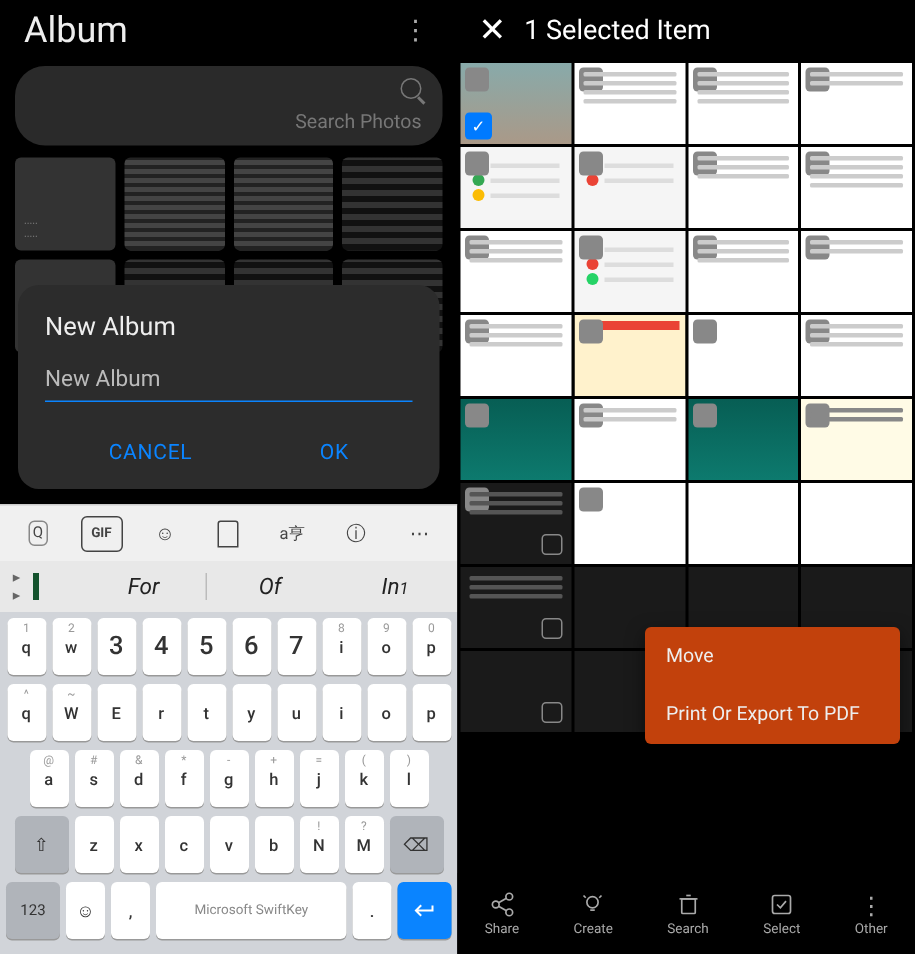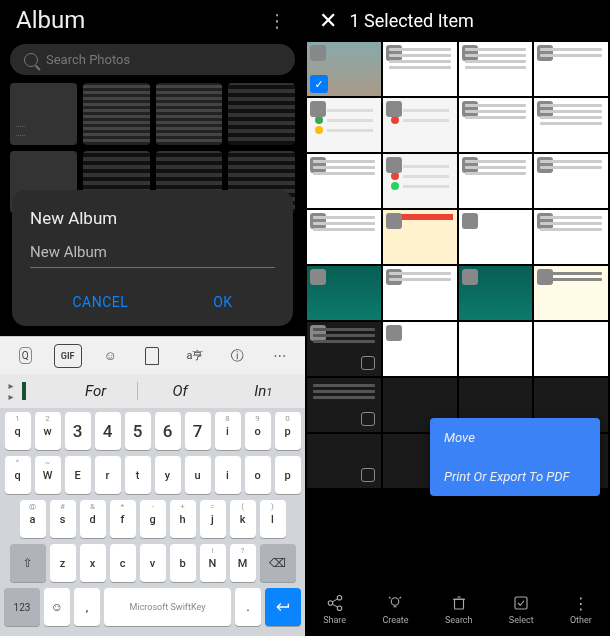--- a/index.html
+++ b/index.html
@@ -4,21 +4,21 @@
 <style>
   * { margin: 0; padding: 0; box-sizing: border-box; font-family: -apple-system, BlinkMacSystemFont, "Segoe UI", Roboto, sans-serif; }
   body { width: 610px; height: 636px; background: #000; display: flex; overflow: hidden; }
   .pane { width: 305px; height: 636px; position: relative; overflow: hidden; }
   
   
   .left { background: #000; }
   .left-header { display: flex; align-items: center; justify-content: space-between; padding: 8px 16px; height: 40px; }
   .album-title { color: #eee; font-size: 24px; }
   .more-dots { color: #aaa; font-size: 18px; width: 24px; text-align: center; }
-  .search-bar { margin: 4px 10px 8px 10px; background: #2a2a2a; border-radius: 20px; padding: 8px 14px; display: flex; align-items: flex-end; gap: 8px; }
+  .search-bar { margin: 4px 10px 8px 10px; background: #2a2a2a; border-radius: 20px; padding: 8px 14px; display: flex; align-items: flex-end; gap: 8px; flex-direction: column; }
   .search-icon { width: 14px; height: 14px; border: 1.5px solid #777; border-radius: 50%; position: relative; }
   .search-icon::after { content: ""; position: absolute; width: 6px; height: 1.5px; background: #777; transform: rotate(45deg); bottom: -2px; right: -4px; }
   .search-placeholder { color: #777; font-size: 13px; }
   .row-thumbs { display: flex; gap: 6px; padding: 0 10px; }
   .thumb { flex: 1; height: 62px; background: #333; border-radius: 4px; position: relative; overflow: hidden; }
   .thumb.kb { background: repeating-linear-gradient(0deg, #222 0 3px, #444 3px 6px); }
   .thumb.kb2 { background: repeating-linear-gradient(0deg, #111 0 4px, #333 4px 8px); }
   .blur-label { position: absolute; bottom: 4px; left: 6px; color: #888; font-size: 7px; line-height: 9px; }
   .play-badge { position: absolute; bottom: 6px; right: 6px; width: 16px; height: 16px; background: #bbb; border-radius: 50%; }
   .play-badge::after { content: ""; position: absolute; left: 6px; top: 4px; border-left: 5px solid #333; border-top: 4px solid transparent; border-bottom: 4px solid transparent; }
@@ -67,21 +67,21 @@
   .cell.green { background: linear-gradient(#075e54, #0d7a6e); }
   .corner { position: absolute; top: 3px; left: 3px; width: 16px; height: 16px; background: #888; border-radius: 3px; }
   .check { position: absolute; bottom: 3px; left: 3px; width: 18px; height: 18px; background: #007aff; border-radius: 3px; display: flex; align-items: center; justify-content: center; color: #fff; font-size: 11px; }
   .lines { position: absolute; inset: 6px; display: flex; flex-direction: column; gap: 3px; }
   .lines span { height: 3px; background: #ccc; border-radius: 1px; }
   .lines.dark span { background: #555; }
   .dot-row { display: flex; align-items: center; gap: 4px; margin: 2px 4px; }
   .dot { width: 8px; height: 8px; border-radius: 50%; }
   .empty-box { position: absolute; bottom: 6px; right: 6px; width: 14px; height: 14px; border: 1.5px solid #888; border-radius: 3px; }
   
-  .context-menu { position: absolute; top: 418px; right: 10px; width: 170px; background: #3b82f6; border-radius: 4px; overflow: hidden; box-shadow: 0 4px 12px rgba(0,0,0,0.5); font-style: italic; }
+  .context-menu { position: absolute; top: 418px; right: 10px; width: 170px; background: #c2410c; border-radius: 4px; overflow: hidden; box-shadow: 0 4px 12px rgba(0,0,0,0.5); }
   .cm-item { color: #eee; font-size: 13px; padding: 12px 14px; }
   
   .bottom-bar { position: absolute; bottom: 0; left: 0; right: 0; height: 54px; background: #000; display: flex; justify-content: space-around; align-items: center; padding: 4px 0; }
   .bb-item { display: flex; flex-direction: column; align-items: center; gap: 2px; color: #aaa; font-size: 9px; }
   .bb-icon { width: 20px; height: 20px; display: flex; align-items: center; justify-content: center; }
 </style>
 </head>
 <body>
 
 <div class="pane left">

